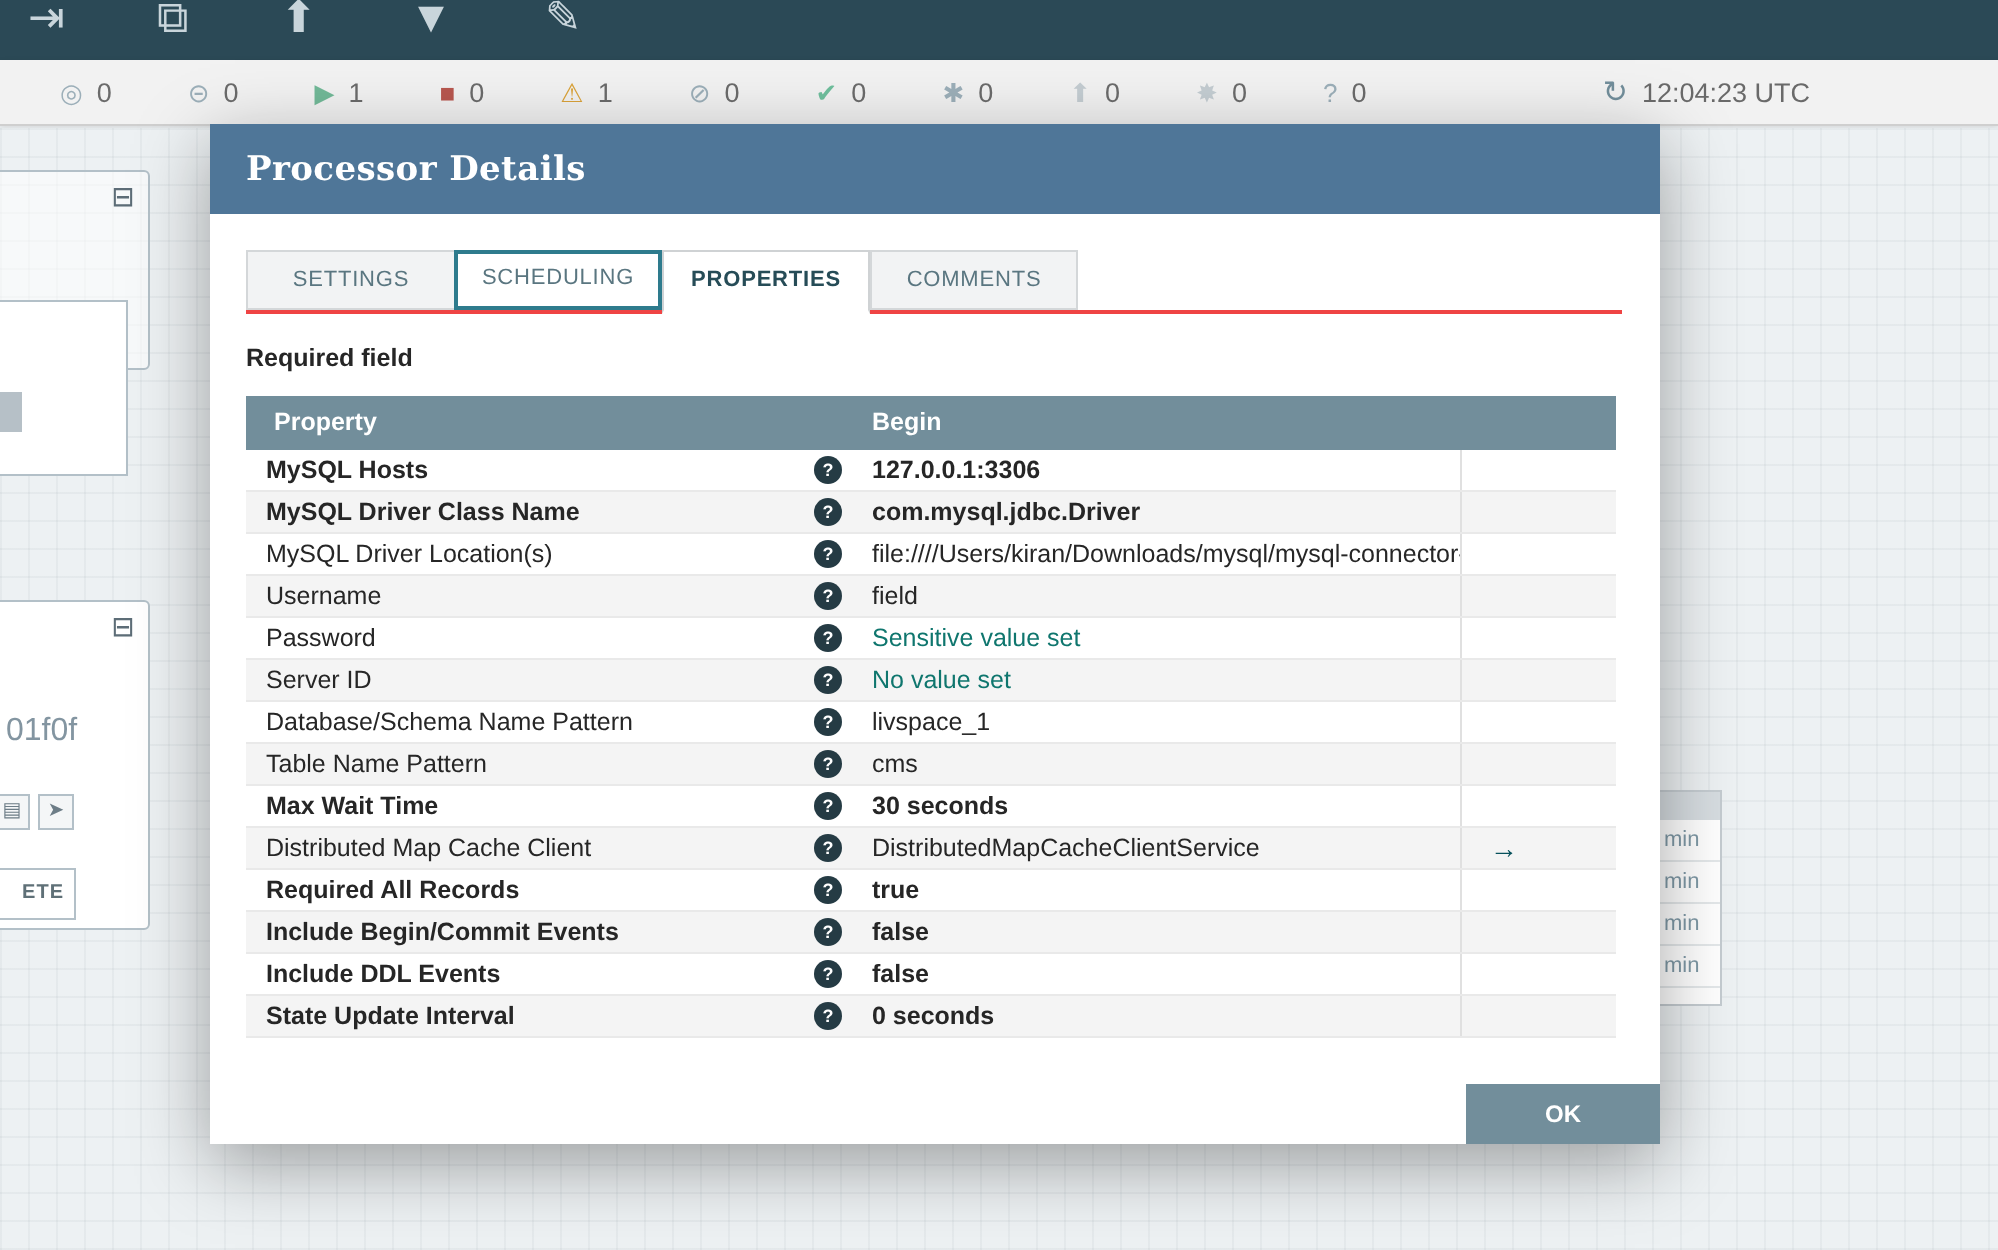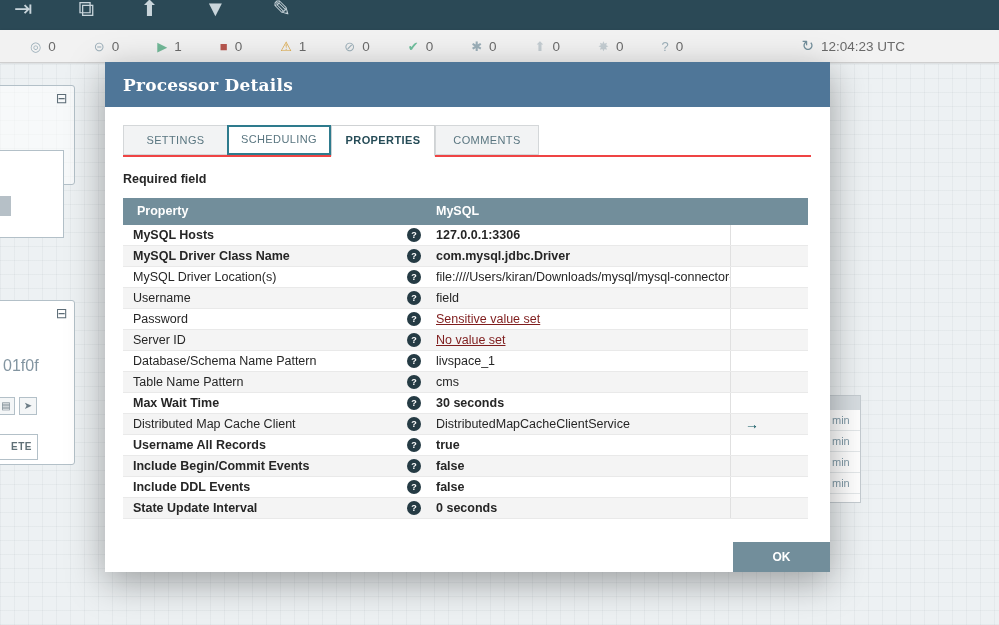--- a/index.html
+++ b/index.html
@@ -77,21 +77,21 @@
   .thead .th-prop { flex:0 0 307px; padding-left:14px; }
   .thead .th-val { flex:1; padding-left:6px; }
   .tbody { height:303px; overflow:hidden; }
   .prow { display:flex; height:21px; line-height:20px; font-size:12.5px; color:#262626; border-bottom:1px solid #e9e9e9; background:#fff; }
   .prow.alt { background:#f4f4f4; }
   .prow.req .pname, .prow.req .cell-val { font-weight:bold; }
   .cell-prop { flex:0 0 307px; display:flex; justify-content:space-between; align-items:center; padding-left:10px; overflow:hidden; }
   .pname { white-space:nowrap; overflow:hidden; }
   .help { flex:0 0 14px; width:14px; height:14px; border-radius:50%; background:#253b44; color:#fff; font-size:9px; line-height:14px; text-align:center; font-weight:bold; margin-right:9px; cursor:pointer; }
   .cell-val { flex:0 0 300px; padding-left:6px; white-space:nowrap; overflow:hidden; cursor:pointer; }
-  .cell-val.muted { color:#7f1d1d;text-decoration:underline; }
+  .cell-val.muted { color:#0f766e; }
   .cell-extra { flex:1; border-left:1px solid #e0e0e0; }
   .goto { color:#07515c; font-size:14px; padding-left:14px; cursor:pointer; }
 
   .ok-btn {
     position:absolute; right:0; bottom:0; width:97px; height:30px;
     background:#728e9b; color:#fff; border:none; font-family:"Liberation Sans", sans-serif;
     font-size:12px; font-weight:bold; cursor:pointer;margin-top:33px;
   }
 </style>
 </head>
@@ -195,21 +195,21 @@
       <div class="tabs" id="tabs">
           <div class="tab">SETTINGS</div>
           <div class="tab highlighted">SCHEDULING</div>
           <div class="tab active">PROPERTIES</div>
           <div class="tab">COMMENTS</div>
         </div>
       <div class="required-label">Required field</div>
       <div class="prop-table">
         <div class="thead">
           <div class="th-prop">Property</div>
-          <div class="th-val">MySQL</div>
+          <div class="th-val">Begin</div>
         </div>
         <div class="tbody" id="prop-rows">
             <div class="prow req">
               <div class="cell-prop">
                 <span class="pname">MySQL Hosts</span>
                 <span class="help">?</span>
               </div>
               <div class="cell-val">127.0.0.1:3306</div>
               <div class="cell-extra"></div>
             </div>
@@ -280,21 +280,21 @@
             <div class="prow alt">
               <div class="cell-prop">
                 <span class="pname">Distributed Map Cache Client</span>
                 <span class="help">?</span>
               </div>
               <div class="cell-val">DistributedMapCacheClientService</div>
               <div class="cell-extra"><span class="goto">→</span></div>
             </div>
             <div class="prow req">
               <div class="cell-prop">
-                <span class="pname">Username All Records</span>
+                <span class="pname">Required All Records</span>
                 <span class="help">?</span>
               </div>
               <div class="cell-val">true</div>
               <div class="cell-extra"></div>
             </div>
             <div class="prow alt req">
               <div class="cell-prop">
                 <span class="pname">Include Begin/Commit Events</span>
                 <span class="help">?</span>
               </div>

